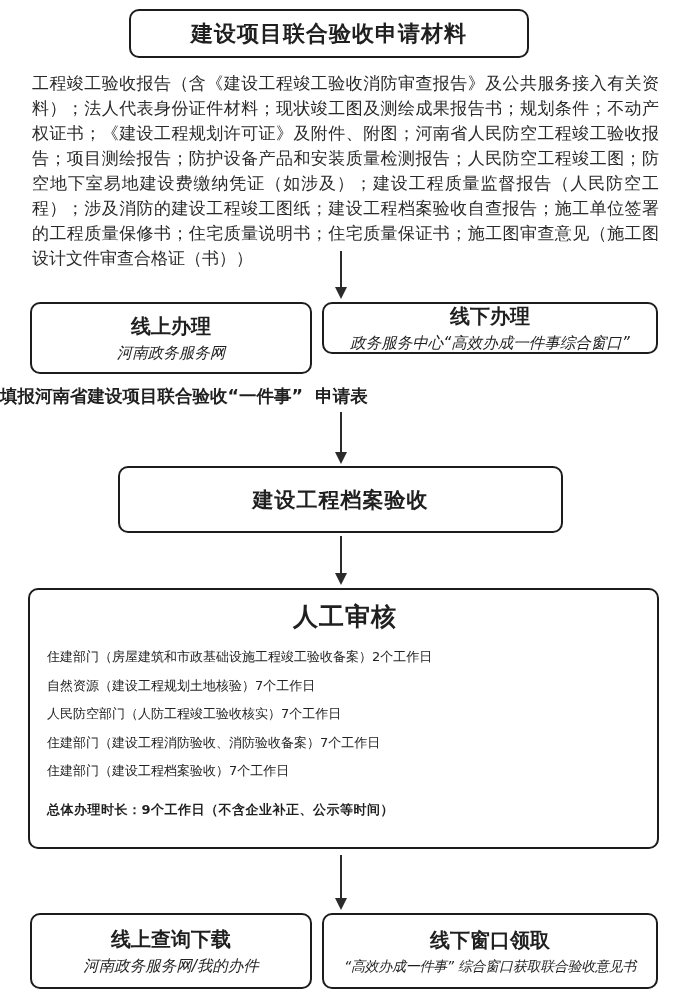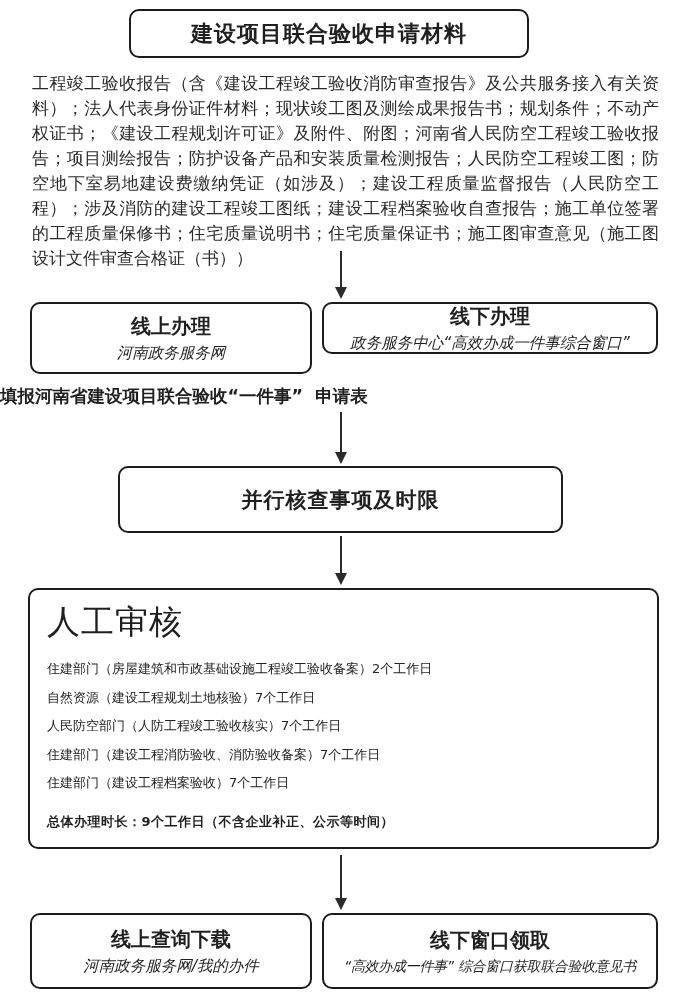--- a/index.html
+++ b/index.html
@@ -63,21 +63,21 @@
   .parallel-box {
     left:118px; top:466px; width:445px; height:67px;
     font-size:21px; font-weight:bold; letter-spacing:1px;
   }
   .review-box {
     position:absolute; left:28px; top:588px; width:631px; height:261px;
     border:2.5px solid #1c1c1c; border-radius:10px; background:#fff;
     padding:10px 14px 0 17px;
   }
   .review-title {
-    text-align:left; font-size:33px; font-weight:normal;
+    text-align:center; font-size:25px; font-weight:bold;
     letter-spacing:1px; margin-bottom:10px;
   }
   .review-item { font-size:13px; line-height:28.5px; font-weight:500; color:#222; }
   .review-total {
     margin-top:15px; font-size:13px; font-weight:bold; letter-spacing:0.5px;
   }
 </style>
 </head>
 <body>
 
@@ -102,21 +102,21 @@
     <div class="box-sub">政务服务中心“高效办成一件事综合窗口”</div>
   </div>
 
   <div class="form-note">填报河南省建设项目联合验收“一件事”  申请表</div>
 
   <div class="arrow arrow-2">
     <div class="shaft"></div>
     <div class="head"></div>
   </div>
 
-  <div class="box parallel-box">并行核查事项及时限</div>
+  <div class="box parallel-box">建设工程档案验收</div>
 
   <div class="arrow arrow-3">
     <div class="shaft"></div>
     <div class="head"></div>
   </div>
 
   <div class="review-box">
     <div class="review-title">人工审核</div>
     <div>
       <div class="review-item">住建部门（房屋建筑和市政基础设施工程竣工验收备案）2个工作日</div>

